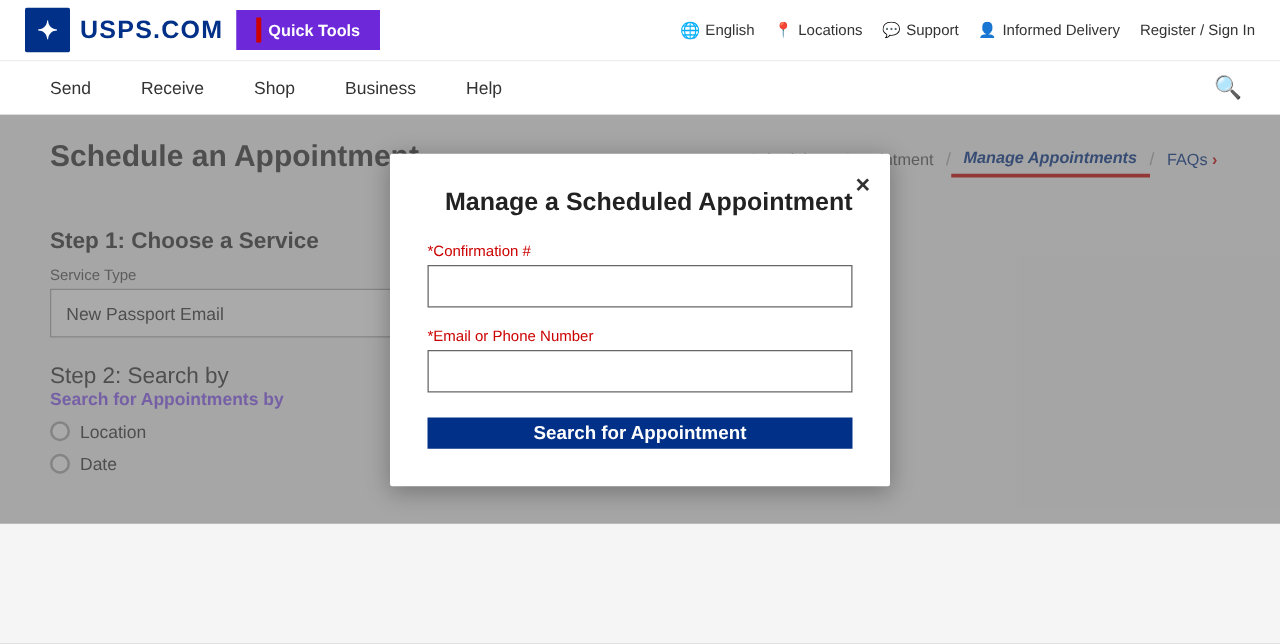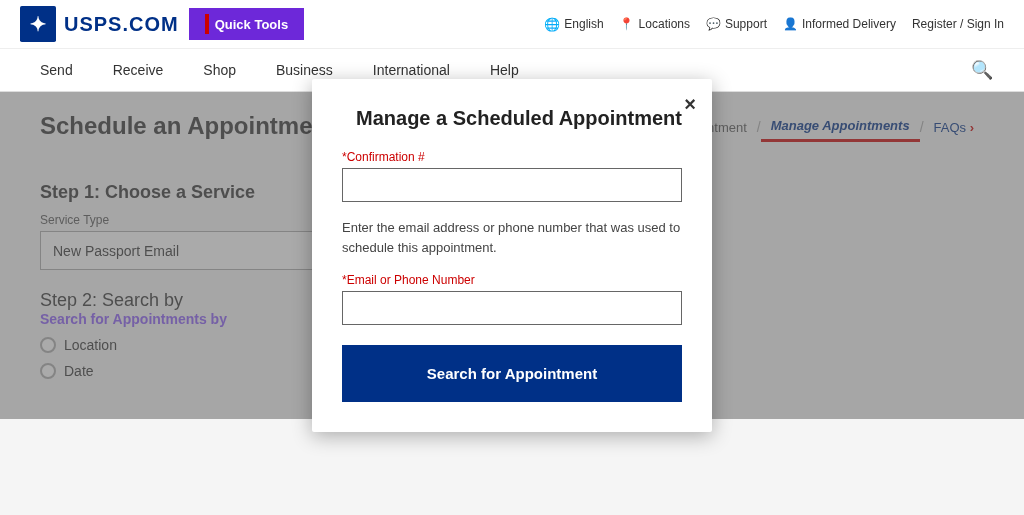--- a/index.html
+++ b/index.html
@@ -45,21 +45,21 @@
     .radio-circle { width: 16px; height: 16px; border-radius: 50%; border: 2px solid #aaa; display: inline-block; flex-shrink: 0; background: #fff; }
 
     
     .modal-overlay { position: absolute; top: 0; left: 0; right: 0; bottom: 0; background: rgba(100,100,100,0.55); z-index: 10; display: flex; align-items: center; justify-content: center; }
     .modal { background: #fff; width: 400px; padding: 28px 30px 30px; position: relative; box-shadow: 0 4px 20px rgba(0,0,0,0.3); border-radius: 2px; }
     .modal-close { position: absolute; top: 14px; right: 16px; font-size: 20px; cursor: pointer; color: #333; background: none; border: none; font-weight: bold; }
     .modal-title { font-size: 20px; font-weight: bold; color: #222; margin-bottom: 20px; text-align: right; }
     .modal-field-label { font-size: 12px; color: #cc0000; margin-bottom: 4px; }
     .modal-input { width: 100%; border: 1px solid #666; padding: 8px 10px; font-size: 14px; outline: none; margin-bottom: 16px; }
     .modal-hint { font-size: 13px; color: #444; margin-bottom: 16px; line-height: 1.5; }
-    .modal-search-btn { width: 100%; background: #003087; color: #fff; border: none; padding: 20px; font-size: 15px; font-weight: bold; cursor: pointer; margin-top: 4px; }
+    .modal-search-btn { width: 100%; background: #003087; color: #fff; border: none; padding: 4px; font-size: 15px; font-weight: bold; cursor: pointer; margin-top: 4px; }
 
     
     .usps-logo { display: flex; align-items: center; gap: 8px; }
     .eagle-svg { width: 36px; height: 36px; }
   </style>
 </head>
 <body>
 
 <div class="header">
   <div class="header-top">
@@ -95,21 +95,20 @@
       </span>
       <a href="#">Register / Sign In</a>
     </div>
   </div>
   <div class="nav">
     <div class="nav-items">
       <div class="nav-item">Send</div>
       <div class="nav-item">Receive</div>
       <div class="nav-item">Shop</div>
       <div class="nav-item">Business</div>
-      <div class="nav-item">International</div>
       <div class="nav-item">Help</div>
     </div>
     <div class="search-icon-nav">🔍</div>
   </div>
 </div>
 
 <div style="position:relative;">
   <div class="page-content">
 
     <div class="page-header-row">
@@ -158,21 +157,20 @@
   </div>
 
   <div class="modal-overlay">
     <div class="modal">
       <button class="modal-close">×</button>
       <div class="modal-title">Manage a Scheduled Appointment</div>
 
       <div class="modal-field-label">*Confirmation #</div>
       <input class="modal-input" type="text" placeholder="" style="">
 
-      <div class="modal-hint">Enter the email address or phone number that was used to schedule this appointment.</div>
 
       <div class="modal-field-label">*Email or Phone Number</div>
       <input class="modal-input" type="text" placeholder="" style="">
 
       <button class="modal-search-btn">Search for Appointment</button>
     </div>
   </div>
 </div>
 
 </body></html>

